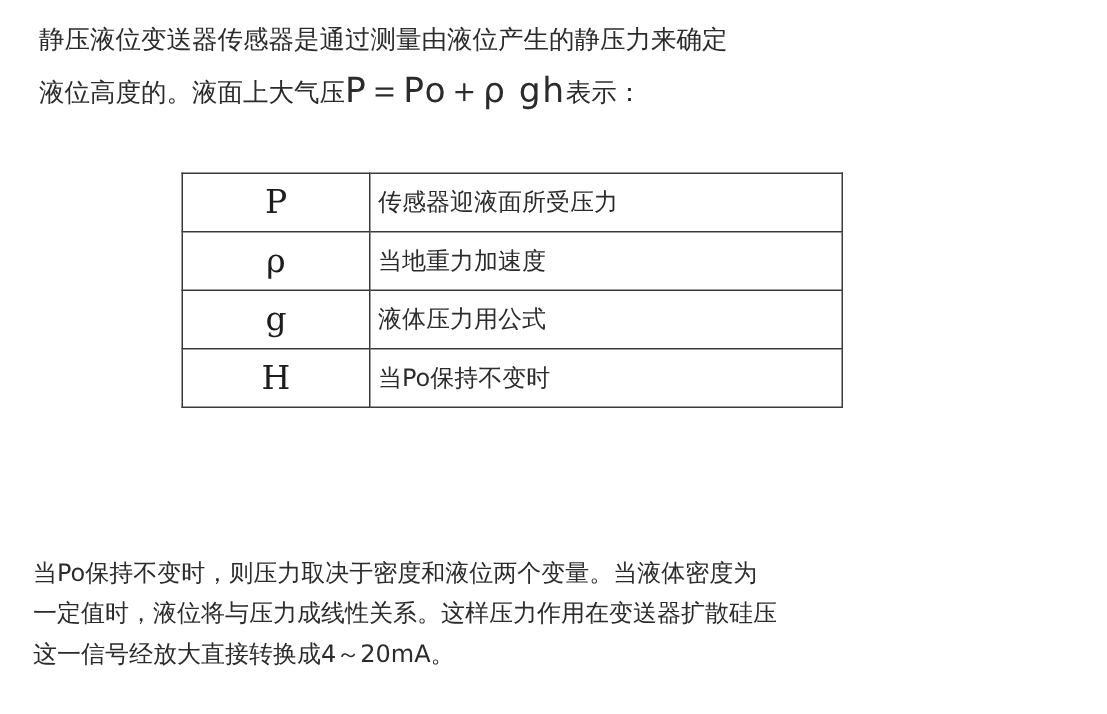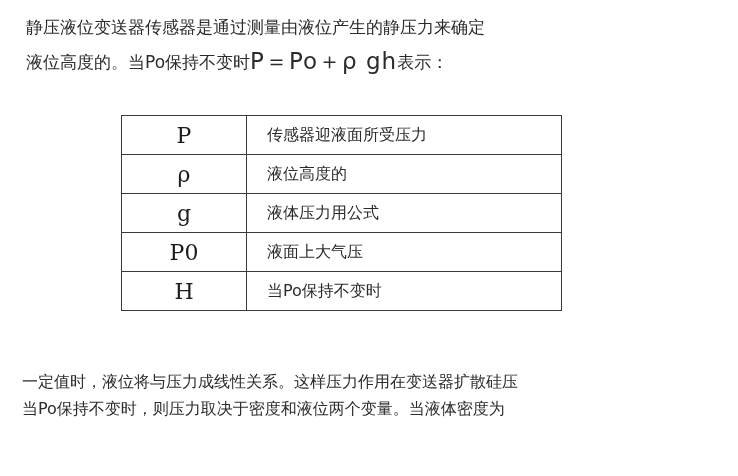--- a/index.html
+++ b/index.html
@@ -50,21 +50,21 @@
     padding: 0;
   }
   .legend-table td.sym {
     width: 124px;
     text-align: center;
     font-size: 22px;
     color: #1c1c1c;
     font-family: "DejaVu Serif", "Liberation Serif", serif;
   }
   .legend-table td.desc {
-    padding-left: 20px;
+    padding-left: 5px;
     font-size: 16px;
     color: #2b2b2b;
   }
   
   .closing {
     position: absolute;
     left: 22px;
     top: 368px;
     width: 700px;
     font-size: 16px;
@@ -75,46 +75,43 @@
     margin: 0;
   }
 </style>
 </head>
 <body>
 
 <div class="page">
 
   <div class="intro">
     <span>静压液位变送器传感器是通过测量由液位产生的静压力来确定</span><br>
-    <span>液位高度的。当Po保持不变时</span><span class="formula">P＝Po＋ρ gh</span><span>表示：</span>
+    <span>液位高度的。液面上大气压</span><span class="formula">P＝Po＋ρ gh</span><span>表示：</span>
   </div>
 
   <table class="legend-table">
     <tbody>
       <tr>
         <td class="sym">P</td>
         <td class="desc">传感器迎液面所受压力</td>
       </tr>
       <tr>
         <td class="sym">ρ</td>
-        <td class="desc">液位高度的</td>
+        <td class="desc">当地重力加速度</td>
       </tr>
       <tr>
         <td class="sym">g</td>
         <td class="desc">液体压力用公式</td>
-      </tr>
-      <tr>
-        <td class="sym">P0</td>
-        <td class="desc">液面上大气压</td>
       </tr>
       <tr>
         <td class="sym">H</td>
         <td class="desc">当Po保持不变时</td>
       </tr>
     </tbody>
   </table>
 
   <div class="closing">
+    <p>当Po保持不变时，则压力取决于密度和液位两个变量。当液体密度为</p>
     <p>一定值时，液位将与压力成线性关系。这样压力作用在变送器扩散硅压</p>
-    <p>当Po保持不变时，则压力取决于密度和液位两个变量。当液体密度为</p>
+    <p>这一信号经放大直接转换成4～20mA。</p>
   </div>
 
 </div>
 
 </body></html>

